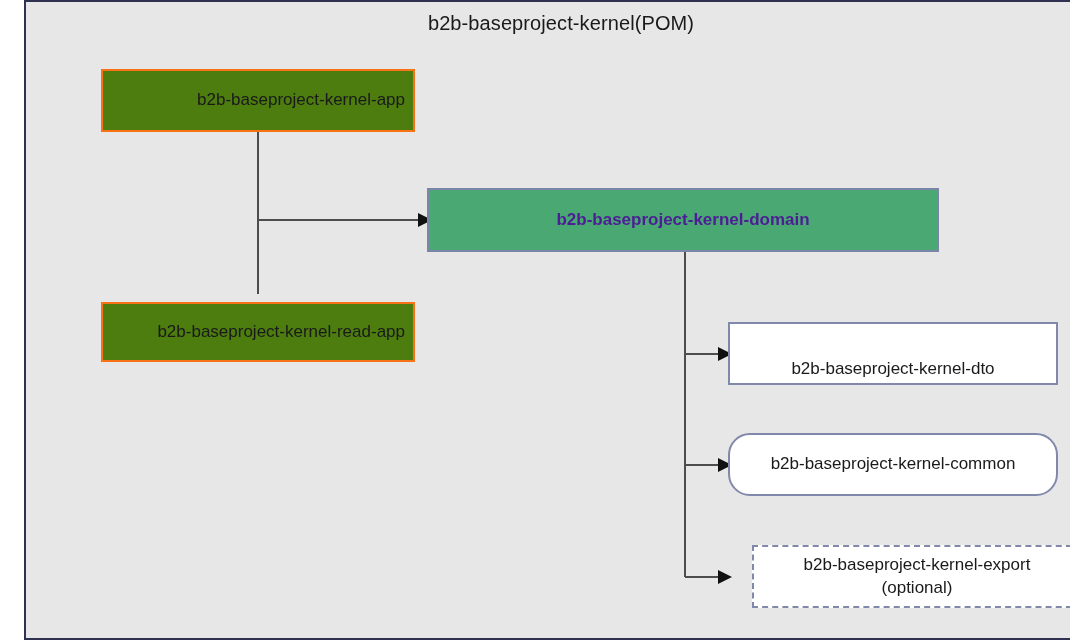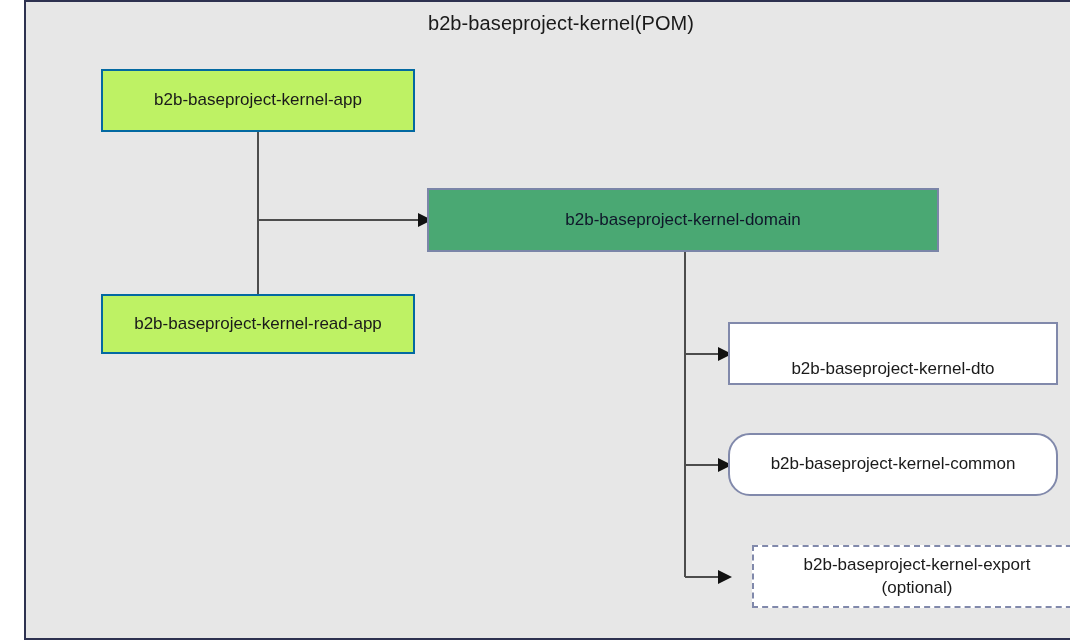--- a/index.html
+++ b/index.html
@@ -36,27 +36,29 @@
     display: flex;
     align-items: center;
     justify-content: center;
     text-align: center;
     font-size: 17px;
     line-height: 1.35;
     color: #1a1a1a;
     padding: 2px 8px;
   }
   .node-app {
-    background: #bef264;
-    border: 2px solid #0369a1;
+    background: #4d7c0f;
+    border: 2px solid #f97316;
+    justify-content: flex-end;
   }
   .node-domain {
     background: #4aa873;
     border: 2px solid #7b85a8;
-    color: #0f172a;
+    color: #4c1d95;
+    font-weight: bold;
   }
   .node-leaf {
     background: #ffffff;
     border: 2px solid #8189ab;
   }
   .node-optional {
     background: #ffffff;
     border: 2px dashed #8189ab;
   }
   #edges {
@@ -98,21 +100,21 @@
     <polygon class="edge-head" points="692,456 706,463 692,470"></polygon>
 
     <path class="edge-line" d="M659,575 L692,575"></path>
     <polygon class="edge-head" points="692,568 706,575 692,582"></polygon>
   </svg>
 
   <div class="node node-app" style="left:75px; top:67px; width:314px; height:63px;">
     <span>b2b-baseproject-kernel-app</span>
   </div>
 
-  <div class="node node-app" style="left:75px; top:292px; width:314px; height:60px;">
+  <div class="node node-app" style="left:75px; top:300px; width:314px; height:60px;">
     <span>b2b-baseproject-kernel-read-app</span>
   </div>
 
   <div class="node node-domain" style="left:401px; top:186px; width:512px; height:64px;">
     <span>b2b-baseproject-kernel-domain</span>
   </div>
 
   <div class="node node-leaf" style="left:702px; top:320px; width:330px; height:63px;align-items:flex-end;">
     <span>b2b-baseproject-kernel-dto</span>
   </div>

